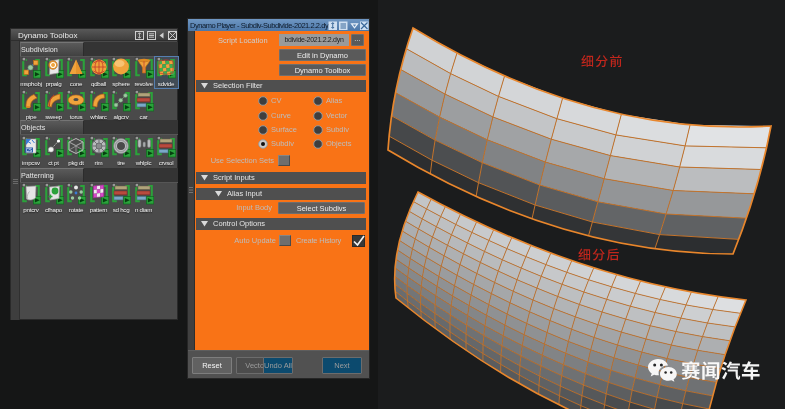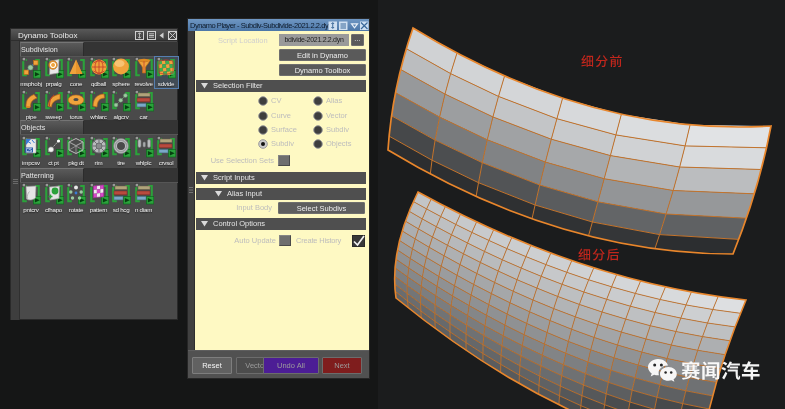--- a/index.html
+++ b/index.html
@@ -684,21 +684,21 @@
       <path d="M18.8 2 h-4.6 v1.9 h2.5 v13.4 h-2.5 v1.9 h4.6 Z" fill="#2ba23b"></path>
       <rect x="1.2" y="0.4" width="3.4" height="3.4" fill="#9a9a9a" stroke="#333" stroke-width="0.6"></rect>
       <rect x="12.4" y="13.6" width="7.4" height="7.4" fill="#2ba23b" stroke="#0e6b1d" stroke-width="0.7"></rect>
       <path d="M13.9 15 L18.7 17.3 L13.9 19.6 Z" fill="#063f10"></path>
       <rect x="4" y="3" width="12" height="3.4" fill="#b0a37a" stroke="#6a6148" stroke-width="0.5"></rect>
       <rect x="3" y="8" width="13" height="3.8" fill="#b84a3e" stroke="#7a2c24" stroke-width="0.5"></rect>
       <rect x="3" y="13.5" width="9" height="3.4" fill="#7aa8c8" stroke="#4a7088" stroke-width="0.5"></rect>
     </svg>
   </div>
 <div class="ilbl" style="left:143.5px;top:206px">n diam</div>
-<div class="ab" style="left:187px;top:18px;width:183px;height:361px;background:#fef9c3;border:1px solid #262626">
+<div class="ab" style="left:187px;top:18px;width:183px;height:361px;background:#f97316;border:1px solid #262626">
 <div class="ab" style="left:0;top:0;width:181px;height:12px;background:linear-gradient(#6f97c3,#4c77a8)">
 <div class="ab" style="left:2px;top:2px;font-size:7.5px;letter-spacing:-0.45px;color:#0e1b2b;white-space:nowrap;width:141px;overflow:hidden">Dynamo Player - Subdiv-Subdivide-2021.2.2.dy</div>
 <svg class="ab" style="left:140px;top:1.5px" width="41" height="9" viewBox="0 0 41 9">
 <rect x="0.5" y="0.5" width="8.5" height="8.5" fill="#cfe0f2"></rect>
 <path d="M4.75 1.8 v5.4 M3.4 3 l1.35-1.4 1.35 1.4 M3.4 6 l1.35 1.4 1.35-1.4" stroke="#3a6899" stroke-width="1" fill="none"></path>
 <rect x="11" y="0.5" width="8.5" height="8.5" fill="#cfe0f2"></rect>
 <path d="M12.5 3 h5.5 M12.5 5 h5.5 M12.5 7 h5.5" stroke="#3a6899" stroke-width="1.1"></path>
 <path d="M23.5 2.8 L29.5 2.8 L26.5 6.8 Z" fill="none" stroke="#e8f0f8" stroke-width="1.2"></path>
 <rect x="32" y="0.5" width="8.5" height="8.5" fill="#cfe0f2"></rect>
 <path d="M33 1.5 L39.5 8 M39.5 1.5 L33 8" stroke="#3a6899" stroke-width="1.2"></path>
@@ -774,13 +774,13 @@
 <div class="hdr" style="left:213px;top:219px">Control Options</div>
 <div class="lbl" style="left:200px;top:236px;width:76px;text-align:right">Auto Update</div>
 <div class="cb" style="left:279px;top:235px"></div>
 <div class="lbl" style="left:296px;top:236px;width:54px;text-align:left;letter-spacing:-0.2px">Create History</div>
 <div class="ab" style="left:352px;top:235px;width:13px;height:12px;background:#383838;border:1px solid #2a2a2a"></div>
 <svg class="ab" style="left:351px;top:234px" width="15" height="14">
     <path d="M3 7.5 L6.5 11 L13 2" stroke="#f2f2f2" stroke-width="1.7" fill="none"></path>
   </svg>
 <div class="btn" style="left:192px;top:357px;width:40px;height:17px;line-height:16px;background:#616161;border-color:#7e7e7e;color:#f4f4f4">Reset</div>
 <div class="btn" style="left:236px;top:357px;width:40px;height:17px;line-height:16px;background:#4c4c4c;border-color:#6c6c6c;color:#9c9c9c">Vector</div>
-<div class="btn" style="left:263px;top:357px;width:56px;height:17px;line-height:16px;background:#4c1d95;border-color:#6c6c6c;color:#9c9c9c">Undo All</div>
-<div class="btn" style="left:322px;top:357px;width:40px;height:17px;line-height:16px;background:#7f1d1d;border-color:#6c6c6c;color:#9c9c9c">Next</div>
+<div class="btn" style="left:263px;top:357px;width:30px;height:17px;line-height:16px;background:#0c4a6e;border-color:#6c6c6c;color:#9c9c9c">Undo All</div>
+<div class="btn" style="left:322px;top:357px;width:40px;height:17px;line-height:16px;background:#0c4a6e;border-color:#6c6c6c;color:#9c9c9c">Next</div>
 </body></html>

